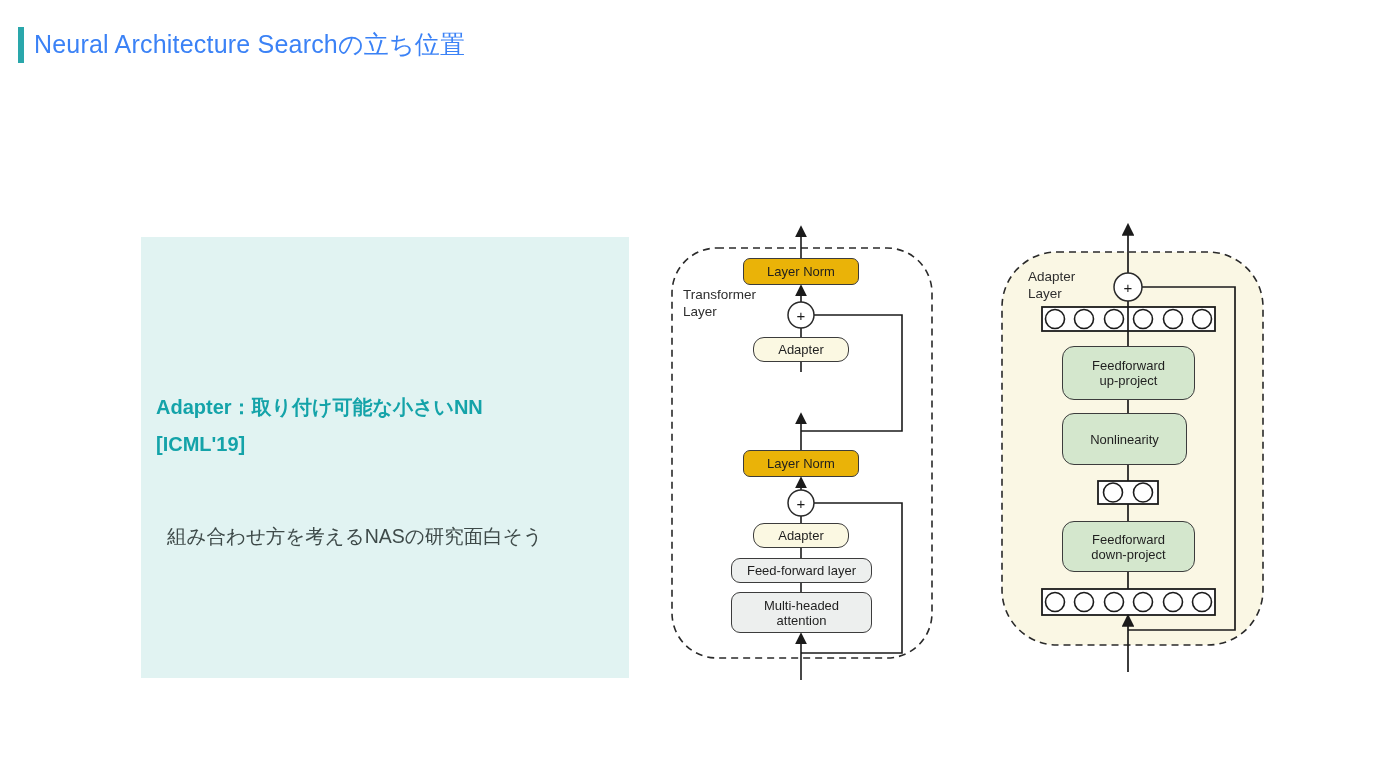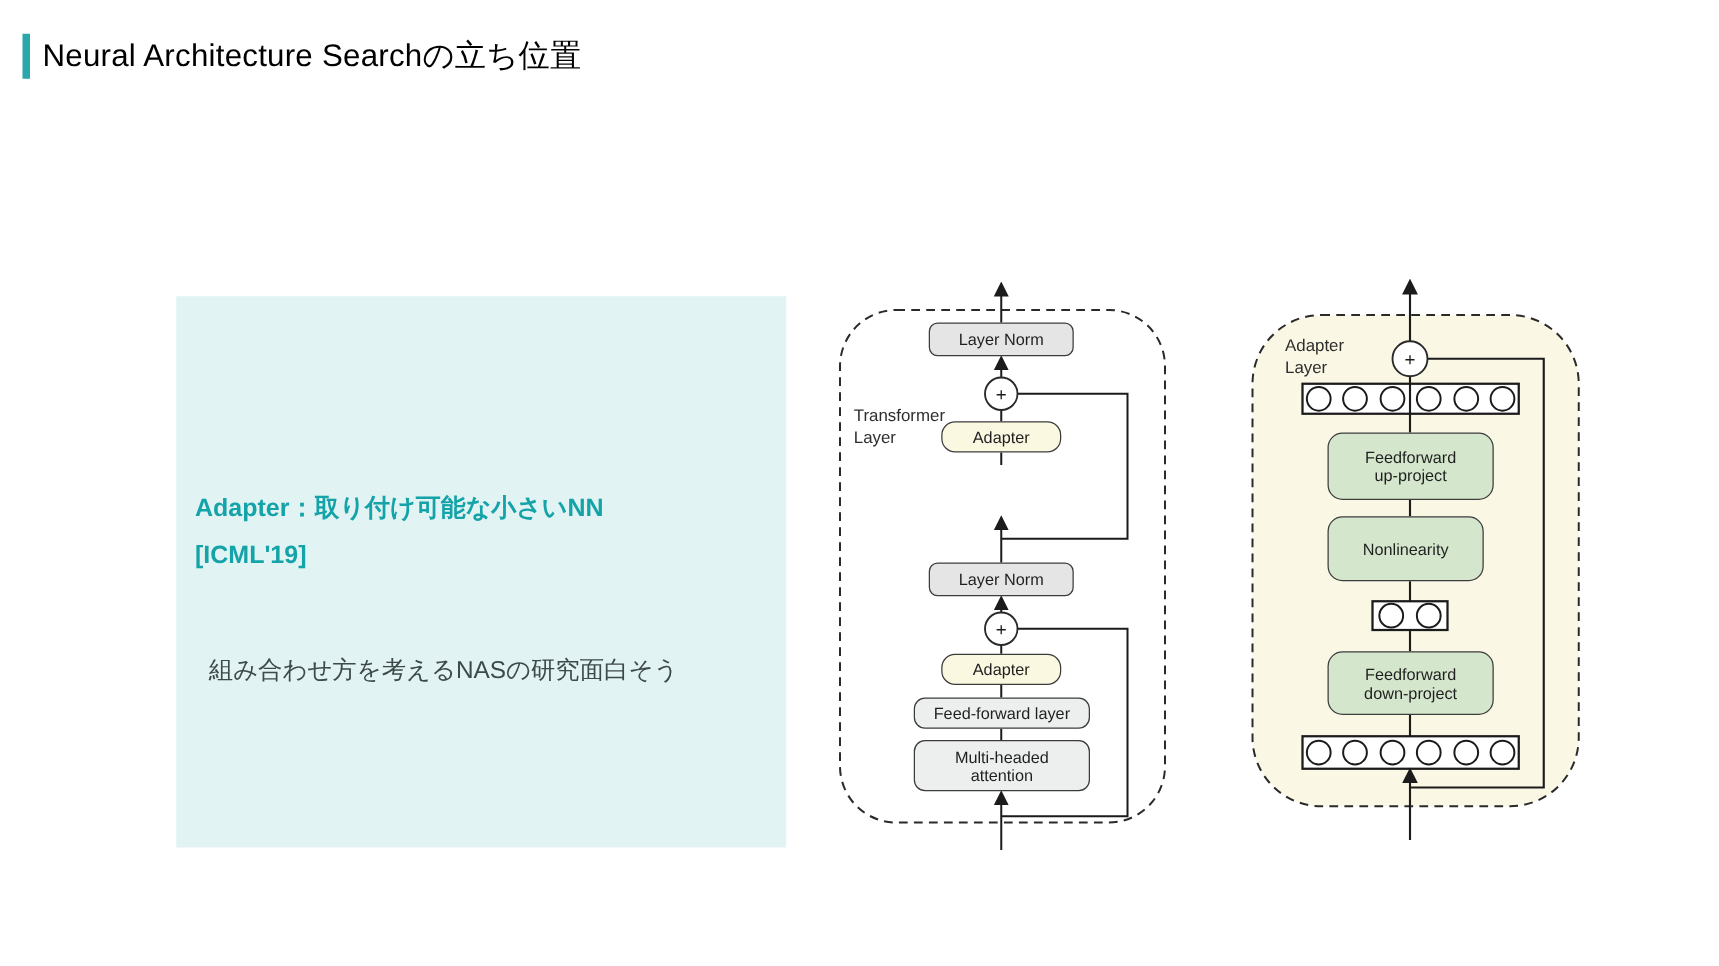--- a/index.html
+++ b/index.html
@@ -1,35 +1,35 @@
 <!DOCTYPE html>
 <html><head>
 <meta charset="utf-8">
 <style>
   html,body{margin:0;padding:0;}
   .slide{position:relative;width:1375px;height:773px;background:#ffffff;overflow:hidden;
          font-family:"Liberation Sans","DejaVu Sans",sans-serif;}
   
   .accent-bar{position:absolute;left:18px;top:27px;width:6px;height:36px;background:#2aa7ab;}
-  .page-title{position:absolute;left:34px;top:28px;font-size:25px;font-weight:500;color:#000000;letter-spacing:0.2px;}
+  .page-title{position:absolute;left:34px;top:28px;font-size:25px;font-weight:500;color:#3b82f6;letter-spacing:0.2px;}
   
   .main-heading{position:absolute;left:0;top:122px;width:1375px;text-align:center;
                 font-size:32px;font-weight:700;color:#333333;}
   
   .callout{position:absolute;left:141px;top:237px;width:488px;height:441px;background:#e1f3f2;}
   .callout-title{position:absolute;left:15px;top:152px;width:470px;font-size:20px;font-weight:700;
                  color:#14a3a9;line-height:37px;white-space:pre-line;}
   .callout-body{position:absolute;left:26px;font-size:19.5px;color:#3e4a49;line-height:24px;}
   
   .diagram{position:absolute;width:290px;height:470px;}
   .diagram svg{position:absolute;left:0;top:0;}
   .dbox{position:absolute;display:flex;align-items:center;justify-content:center;text-align:center;
         border:1.5px solid #3c3c3c;font-size:13px;line-height:15px;color:#1f1f1f;
         white-space:pre-line;box-sizing:border-box;}
-  .green{background:#e5e5e5;border-radius:7px;}
+  .green{background:#eab308;border-radius:7px;}
   .green-lg{background:#d4e7cd;border-radius:12px;}
   .cream{background:#fbf8e2;border-radius:11px;}
   .gray{background:#edefee;border-radius:9px;}
   .frame-label{position:absolute;font-size:13.5px;line-height:17px;color:#2e2e2e;white-space:pre-line;}
 </style>
 </head>
 <body>
 
 <div class="slide">
 
@@ -67,21 +67,21 @@
         <line x1="141" y1="270" x2="141" y2="261" marker-end="url(#ah1)"></line>
         <line x1="141" y1="460" x2="141" y2="417" marker-end="url(#ah1)"></line>
       </g>
       <g>
         <circle cx="141" cy="95" r="13" fill="#ffffff" stroke="#2a2a2a" stroke-width="1.5"></circle>
         <text x="141" y="100.5" text-anchor="middle" font-size="15" fill="#1b1b1b">+</text>
         <circle cx="141" cy="283" r="13" fill="#ffffff" stroke="#2a2a2a" stroke-width="1.5"></circle>
         <text x="141" y="288.5" text-anchor="middle" font-size="15" fill="#1b1b1b">+</text>
       </g>
     </svg>
-    <div class="frame-label" style="left:23px;top:66px;margin-top:38px;">Transformer
+    <div class="frame-label" style="left:23px;top:66px;">Transformer
 Layer</div>
     <div class="dbox green" style="left:83px;top:38px;width:116px;height:27px;">Layer Norm</div>
     <div class="dbox cream" style="left:93px;top:117px;width:96px;height:25px;">Adapter</div>
     <div class="dbox green" style="left:83px;top:230px;width:116px;height:27px;">Layer Norm</div>
     <div class="dbox cream" style="left:93px;top:303px;width:96px;height:25px;">Adapter</div>
     <div class="dbox gray" style="left:71px;top:338px;width:141px;height:25px;">Feed-forward layer</div>
     <div class="dbox gray" style="left:71px;top:372px;width:141px;height:41px;">Multi-headed
 attention</div>
   </div>
 

